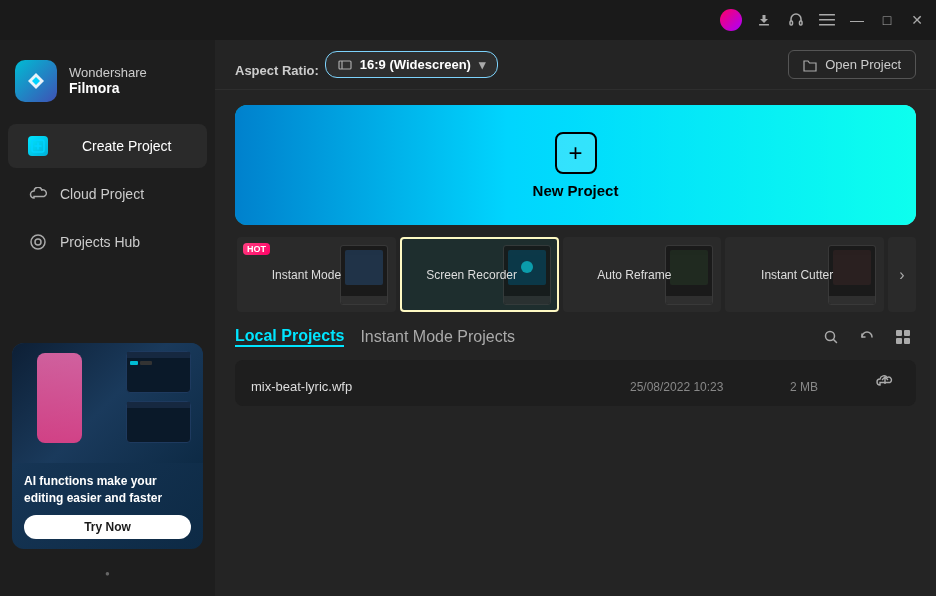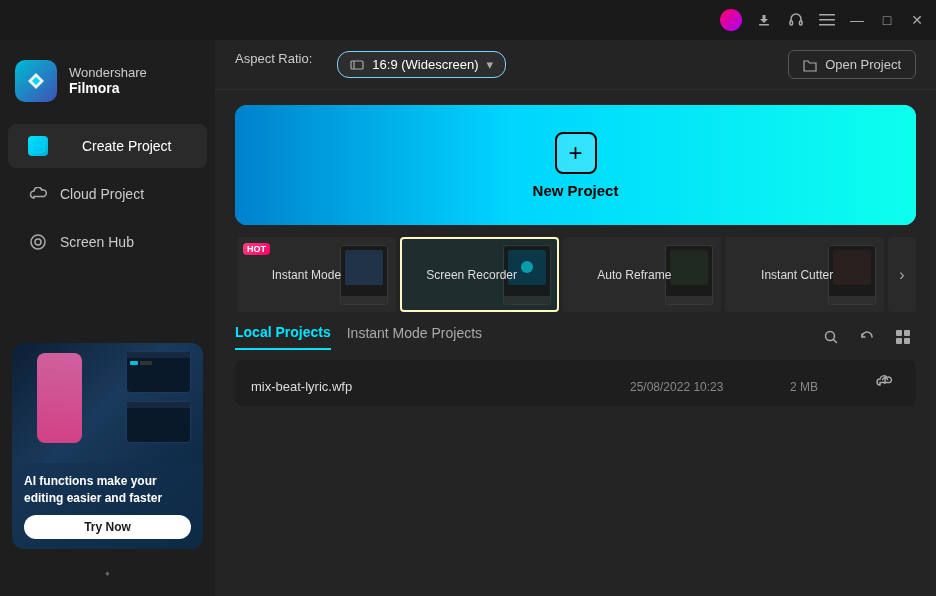--- a/index.html
+++ b/index.html
@@ -186,22 +186,23 @@
       height: 50px;
       background: #242424;
       display: flex;
       align-items: center;
       justify-content: space-between;
       padding: 0 20px;
       border-bottom: 1px solid #2e2e2e;
     }
     .aspect-ratio-area {
       display: flex;
-      align-items: flex-start;
-      gap: 25px;
+      align-items: flex-end;
+      gap: 6px;
+      font-weight: bold;
     }
     .aspect-label {
       font-size: 13px;
       color: #ccc;
     }
     .aspect-select {
       background: #2e2e2e;
       border: 1px solid #7dd3fc;
       border-radius: 12px;
       color: #fff;
@@ -342,24 +343,24 @@
       align-items: center;
       justify-content: space-between;
       margin-bottom: 10px;
     }
     .projects-tabs {
       display: flex;
       gap: 16px;
       align-items: center;
     }
     .projects-tab {
-      font-size: 14px;
+      font-size: 16px;
       cursor: pointer;
       color: #aaa;
-      padding-bottom: 8px;
+      padding-bottom: 0;
     }
     .projects-tab.active {
       color: #00e5ff;
       border-bottom: 2px solid #00e5ff;
       font-weight: 600;
     }
     .projects-actions {
       display: flex;
       gap: 10px;
       align-items: center;
@@ -495,21 +496,21 @@
       <span>Cloud Project</span>
     </div>
 
     <div class="nav-item">
       <div class="nav-icon">
         <svg width="18" height="18" viewBox="0 0 18 18" fill="none" stroke="#aaa" stroke-width="1.5">
           <circle cx="9" cy="9" r="7"></circle>
           <circle cx="9" cy="9" r="3"></circle>
         </svg>
       </div>
-      <span>Screen Hub</span>
+      <span>Projects Hub</span>
     </div>
 
     <div class="promo-card" style="margin-top: auto;">
       <div class="promo-image">
         <div class="promo-img-content">
 
           <div style="position:absolute;left:25px;top:10px;width:45px;height:90px;background:linear-gradient(180deg,#ff6eb4,#ff4491);border-radius:8px;opacity:0.8;"></div>
 
           <div style="position:absolute;right:12px;top:8px;width:65px;height:42px;background:#0a1929;border-radius:4px;border:1px solid #1e3a5f;">
             <div style="height:6px;background:#162840;"></div>

